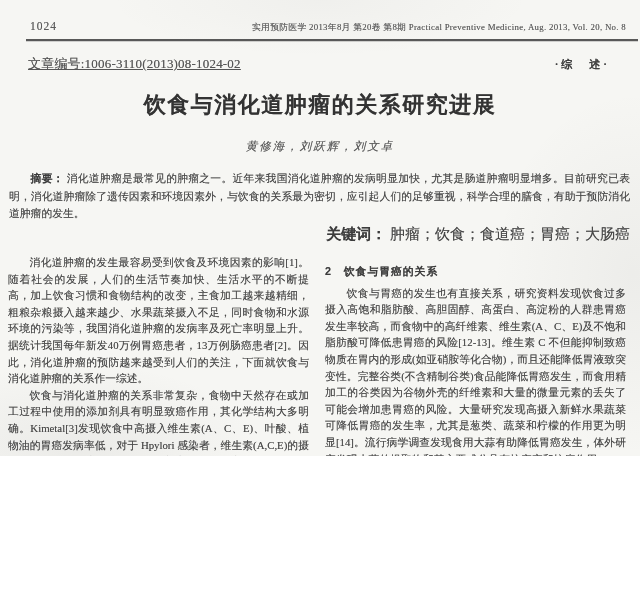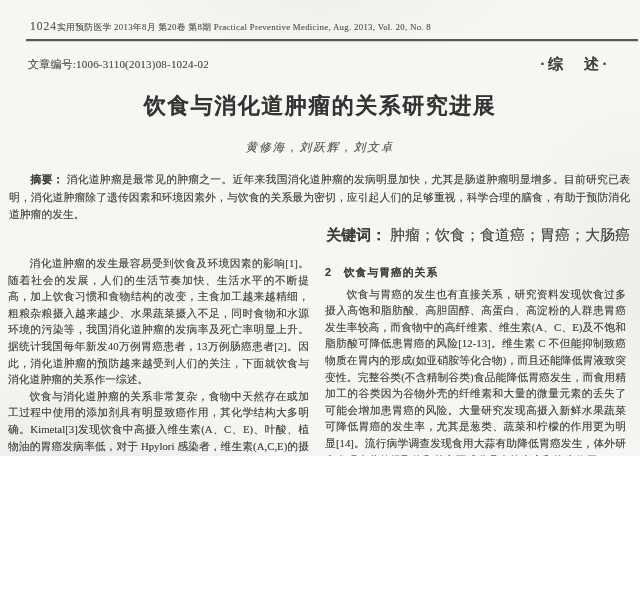--- a/index.html
+++ b/index.html
@@ -20,36 +20,36 @@
       #f6f6f3;
     text-shadow: 0 0 0.6px rgba(70,70,70,0.55);
   }
   
   .hdr-row {
     display: flex; align-items: baseline;
     padding: 20px 14px 0 30px;
   }
   .page-num { font-size: 11.5px; color: #5c5c5c; letter-spacing: 1px; }
   .journal-info {
-    flex: 1; text-align: left;
+    flex: 1; text-align: right;
     font-size: 8.8px; color: #5c5c5c; letter-spacing: 0.3px;
     white-space: nowrap; overflow: hidden;
   }
   .hdr-rule {
     margin: 5px 2px 0 26px;
     border: 0; border-top: 2.2px solid #585858;
     box-shadow: 0 1px 0 rgba(90,90,90,0.25);
   }
   
   .meta-strip {
     display: flex; justify-content: space-between; align-items: center;
     padding: 14px 30px 0 28px;
   }
-  .article-no { font-size: 11px; color: #555; letter-spacing: 0.2px; }
-  .col-label { font-size: 15px; font-weight: bold; color: #3f3f3f; letter-spacing: 3px; text-align: right; }
+  .article-no { font-size: 13px; color: #555; letter-spacing: 0.2px; text-decoration: underline; }
+  .col-label { font-size: 11px; font-weight: bold; color: #3f3f3f; letter-spacing: 3px; text-align: right; }
   
   .title {
     margin-top: 17px; text-align: center;
     font-family: "Liberation Sans", "DejaVu Sans", sans-serif;
     font-size: 22px; font-weight: bold; color: #333;
     letter-spacing: 1.5px;
   }
   .authors {
     margin-top: 19px; text-align: center;
     font-size: 11.5px; font-style: italic; color: #5a5a5a;

